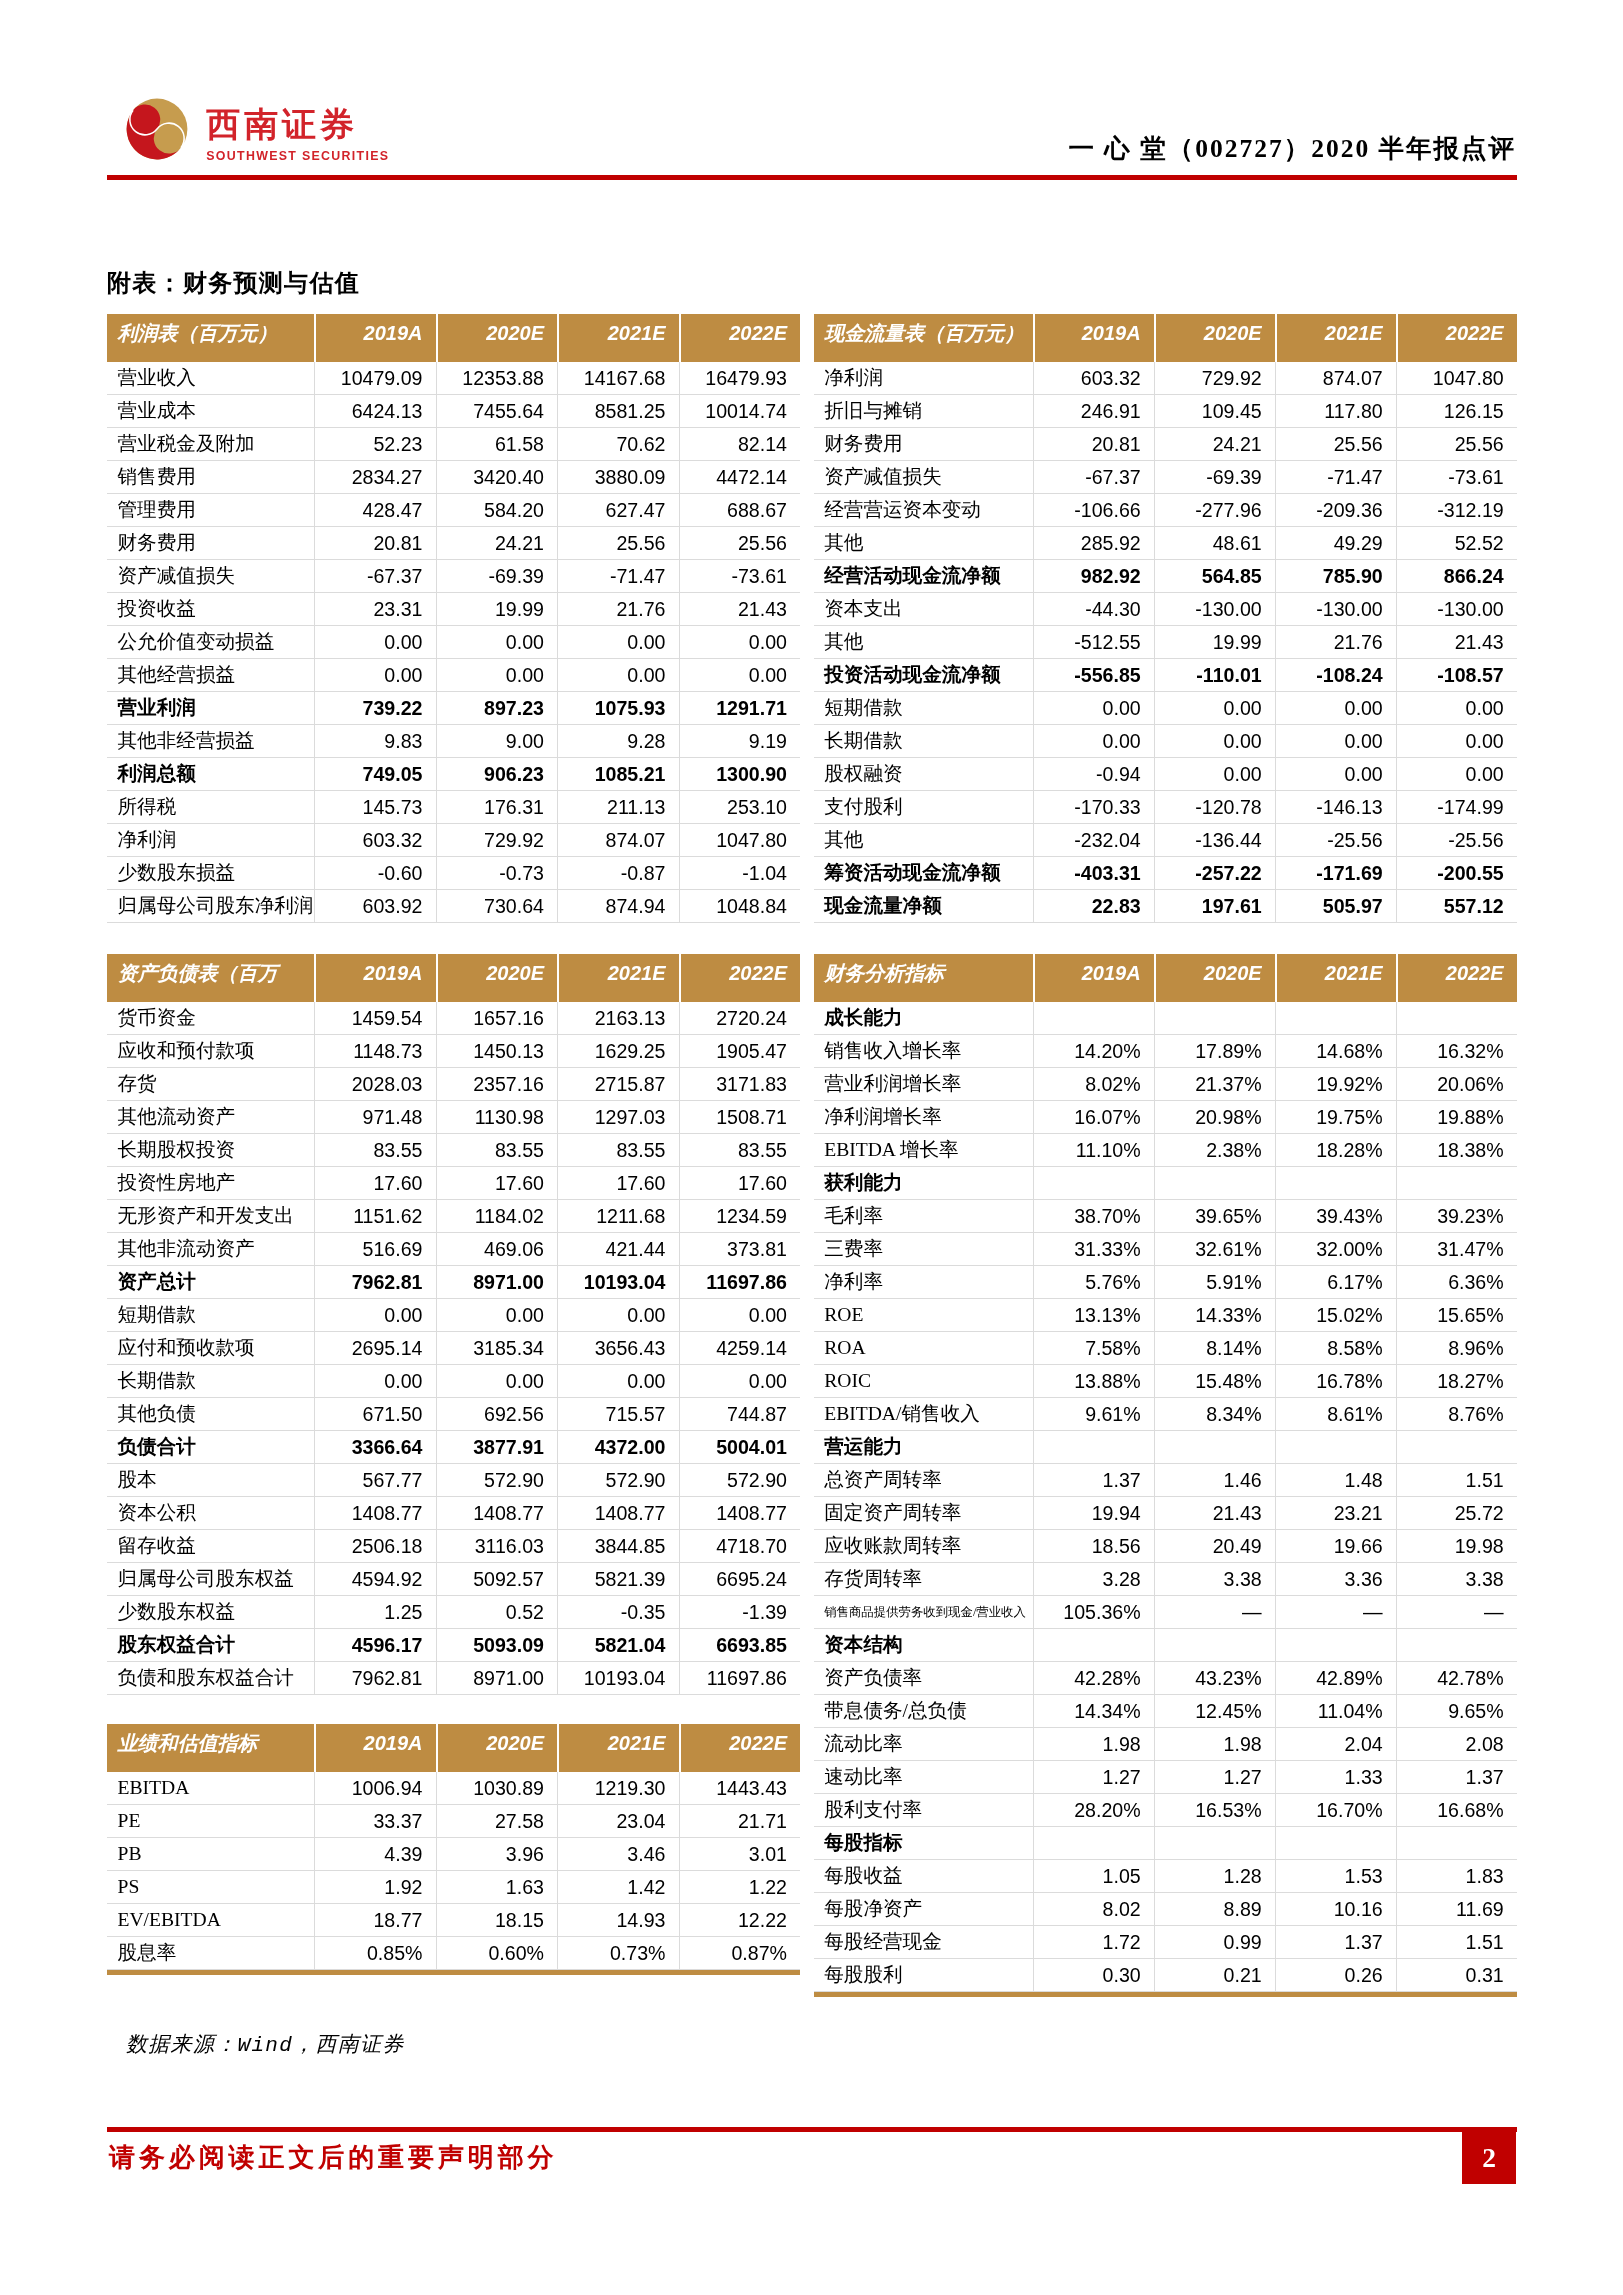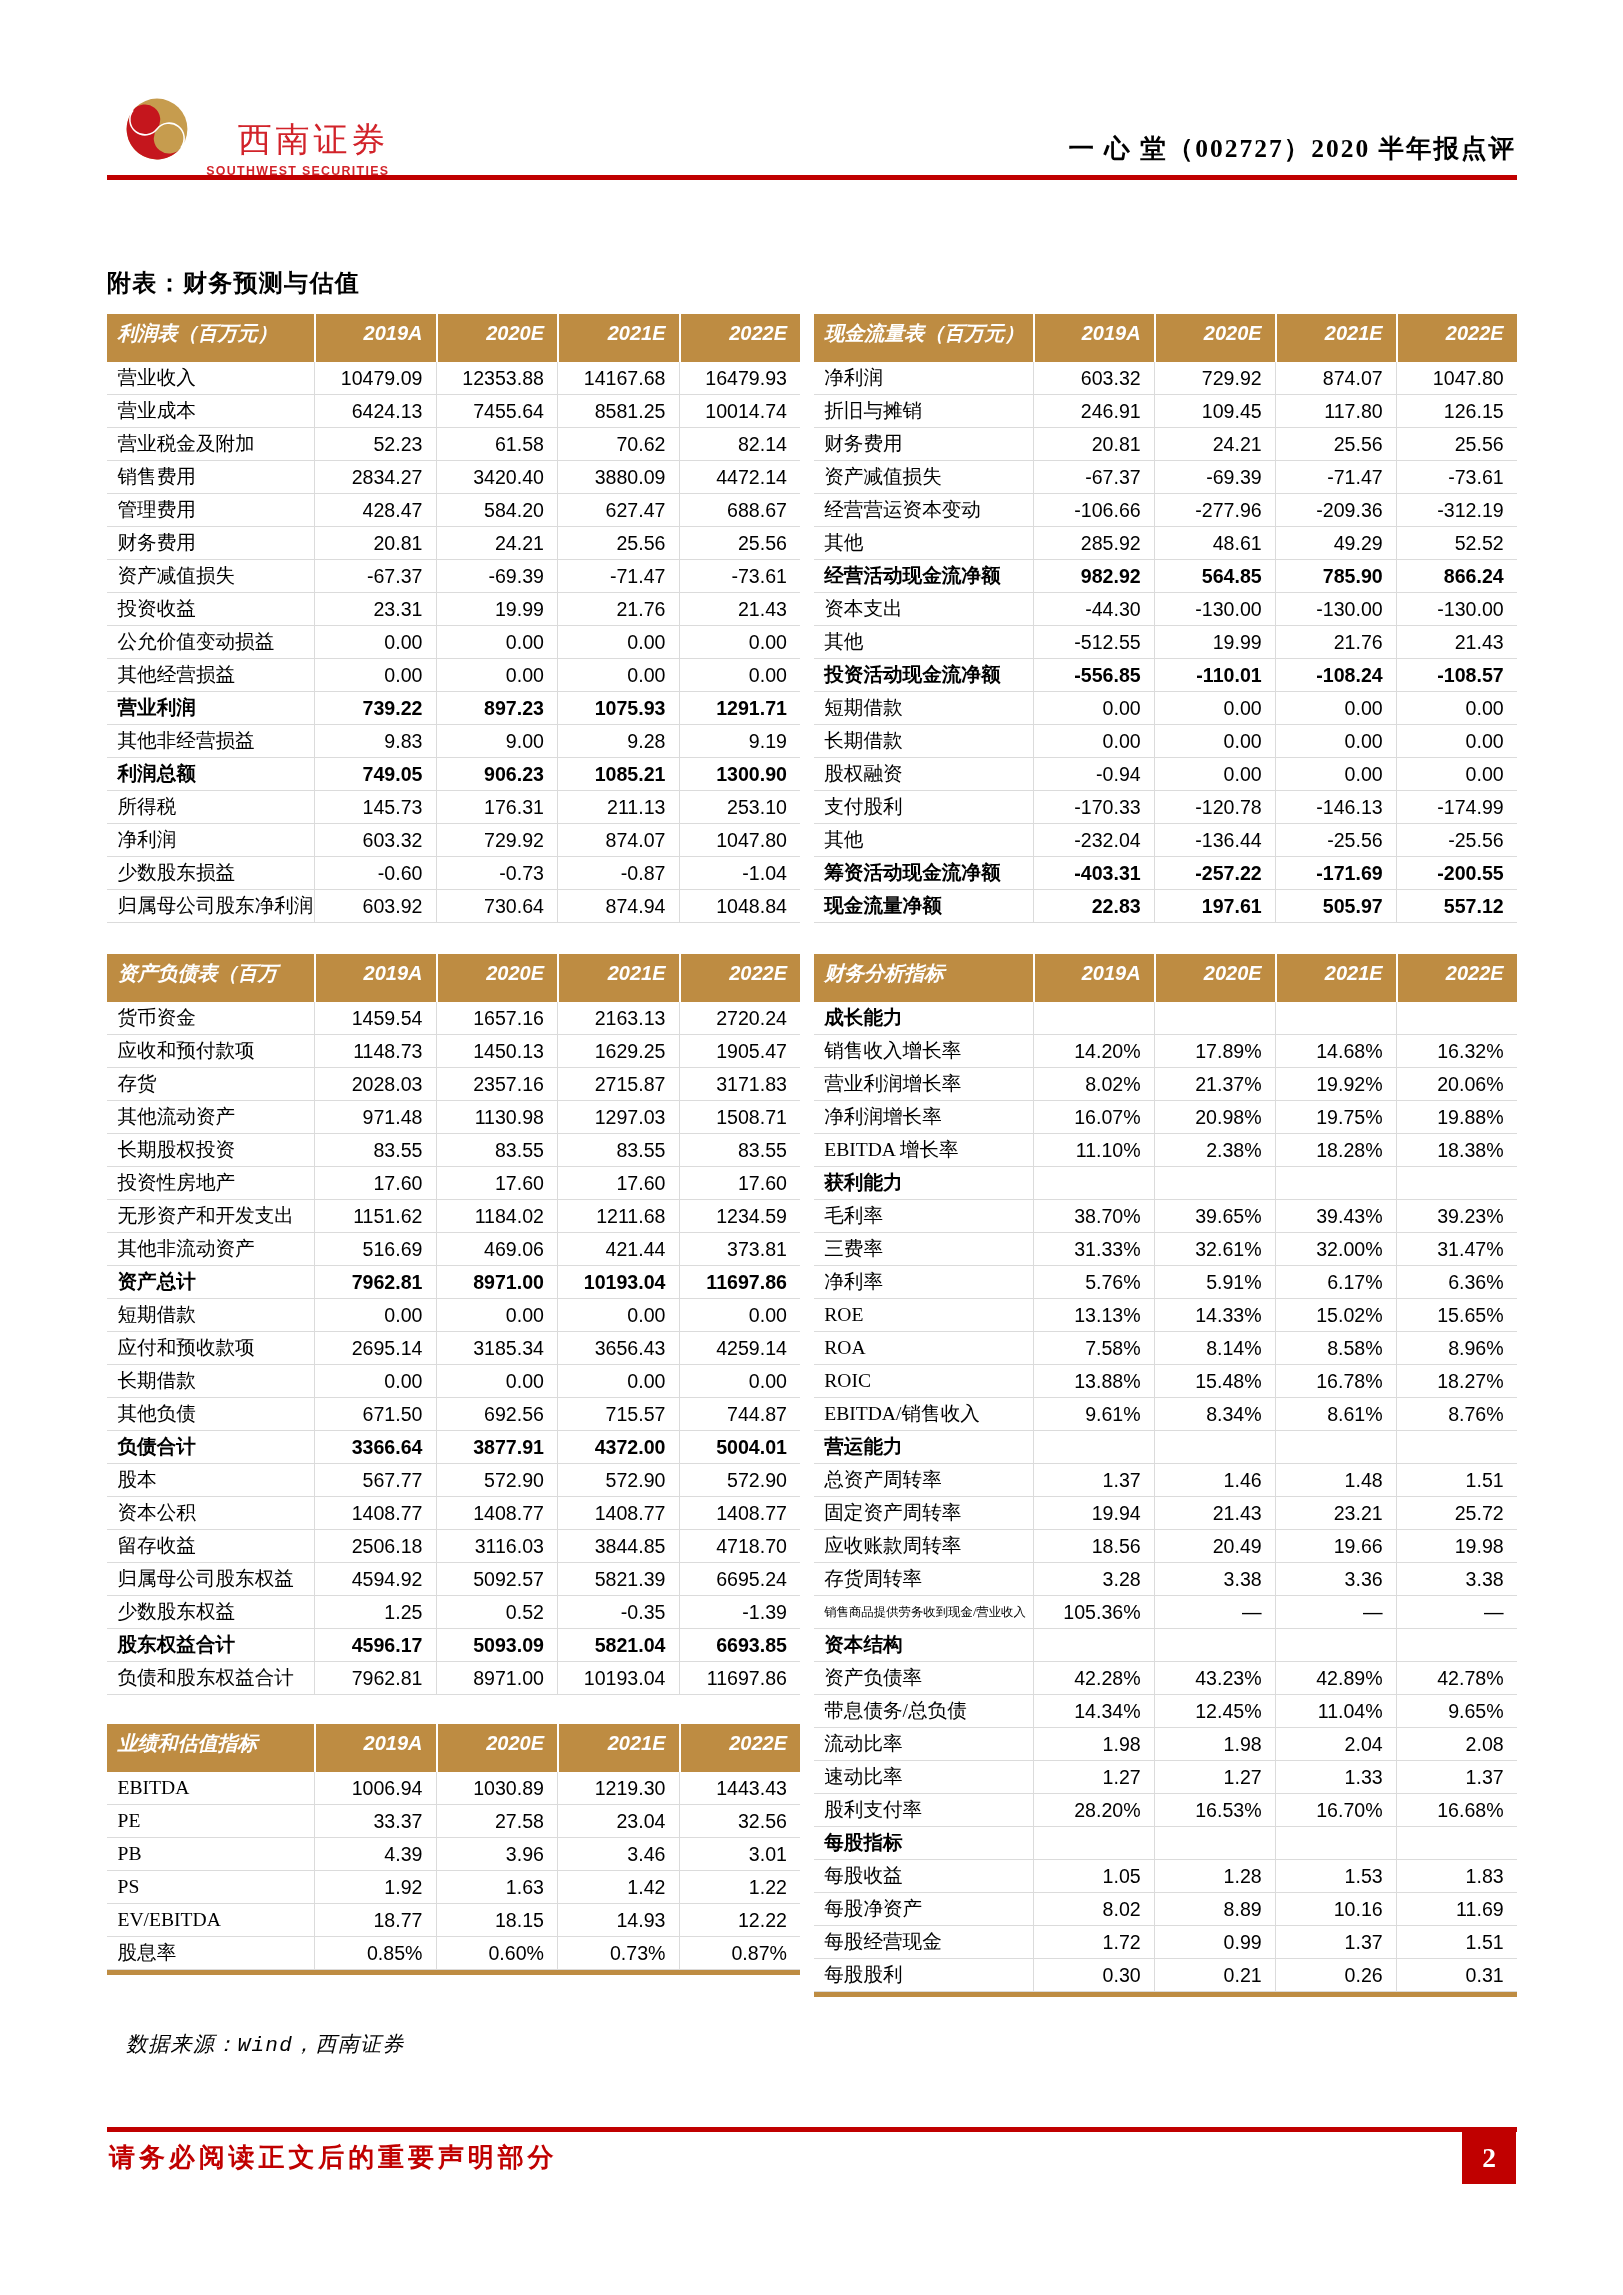--- a/index.html
+++ b/index.html
@@ -11,21 +11,21 @@
   }
   *{margin:0;padding:0;box-sizing:border-box;}
   html,body{background:#ffffff;}
   body{width:1623px;height:2295px;position:relative;font-family:"Liberation Sans",sans-serif;color:var(--ink);}
   .page{position:absolute;inset:0;background:#fff;overflow:hidden;}
 
   
   .logo{position:absolute;left:126px;top:98px;display:flex;align-items:flex-start;gap:18.3px;}
   .logo svg{display:block;}
   .logo-text{display:flex;flex-direction:column;}
-  .logo-cn{font-family:"Liberation Serif","DejaVu Serif",serif;font-weight:normal;color:var(--logo-red);font-size:34px;letter-spacing:3.9px;line-height:42px;margin-top:21px;text-align:right;}
+  .logo-cn{font-family:"Liberation Serif","DejaVu Serif",serif;font-weight:bold;color:var(--logo-red);font-size:34px;letter-spacing:3.9px;line-height:42px;margin-top:6px;}
   .logo-en{font-family:"Liberation Sans",sans-serif;font-weight:bold;color:var(--logo-red);font-size:12.4px;letter-spacing:1.3px;margin-top:2.6px;}
   .doc-title{position:absolute;right:107px;top:131px;font-family:"Liberation Serif","DejaVu Serif",serif;font-weight:bold;font-size:25.5px;letter-spacing:2px;color:#000;}
   .head-rule{position:absolute;left:107px;width:1410px;top:175px;height:4.6px;background:var(--red);}
 
   
   .section-title{position:absolute;left:107px;top:267px;font-family:"Liberation Serif","DejaVu Serif",serif;font-weight:bold;font-size:24px;letter-spacing:1.3px;}
 
   
   .columns{position:absolute;left:107px;top:314px;width:1410px;display:flex;gap:13.7px;align-items:flex-start;}
   .col{display:flex;flex-direction:column;}
@@ -381,21 +381,21 @@
             <div class="cell val">1006.94</div>
             <div class="cell val">1030.89</div>
             <div class="cell val">1219.30</div>
             <div class="cell val">1443.43</div>
           </div>
           <div class="row">
             <div class="cell lbl">PE</div>
             <div class="cell val">33.37</div>
             <div class="cell val">27.58</div>
             <div class="cell val">23.04</div>
-            <div class="cell val">32.56</div>
+            <div class="cell val">21.71</div>
           </div>
           <div class="row">
             <div class="cell lbl">PB</div>
             <div class="cell val">4.39</div>
             <div class="cell val">3.96</div>
             <div class="cell val">3.46</div>
             <div class="cell val">3.01</div>
           </div>
           <div class="row">
             <div class="cell lbl">PS</div>

